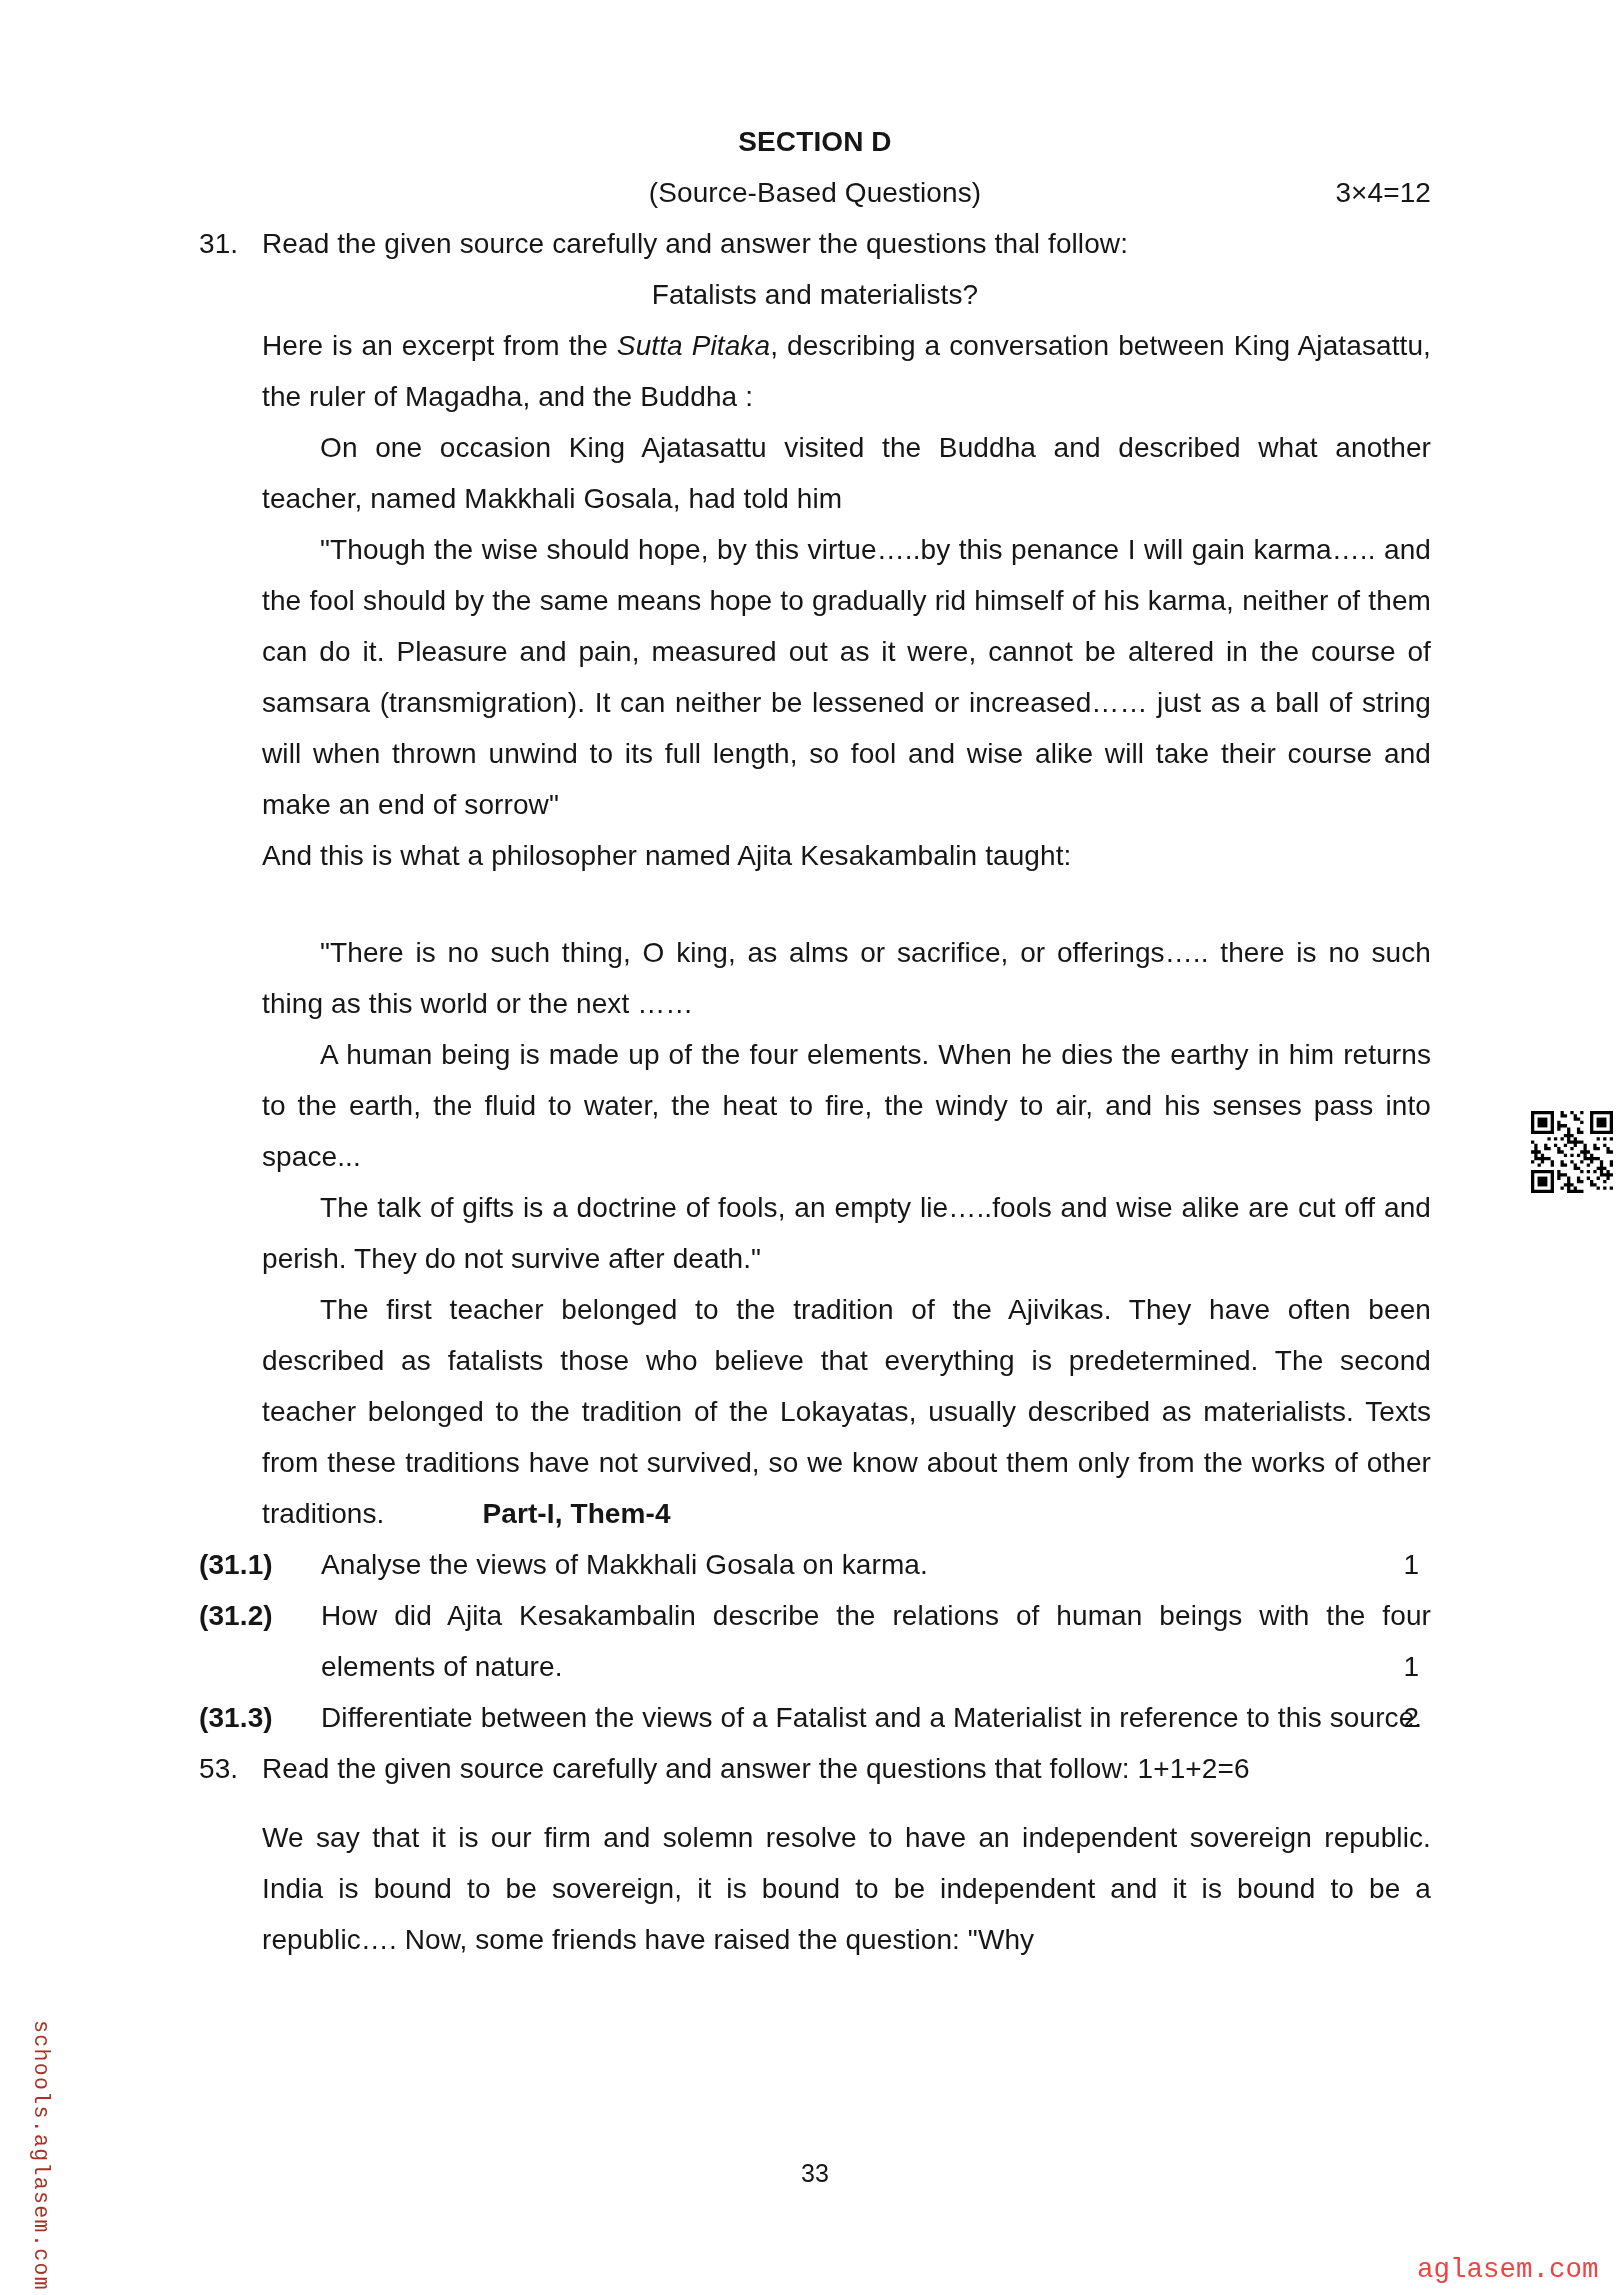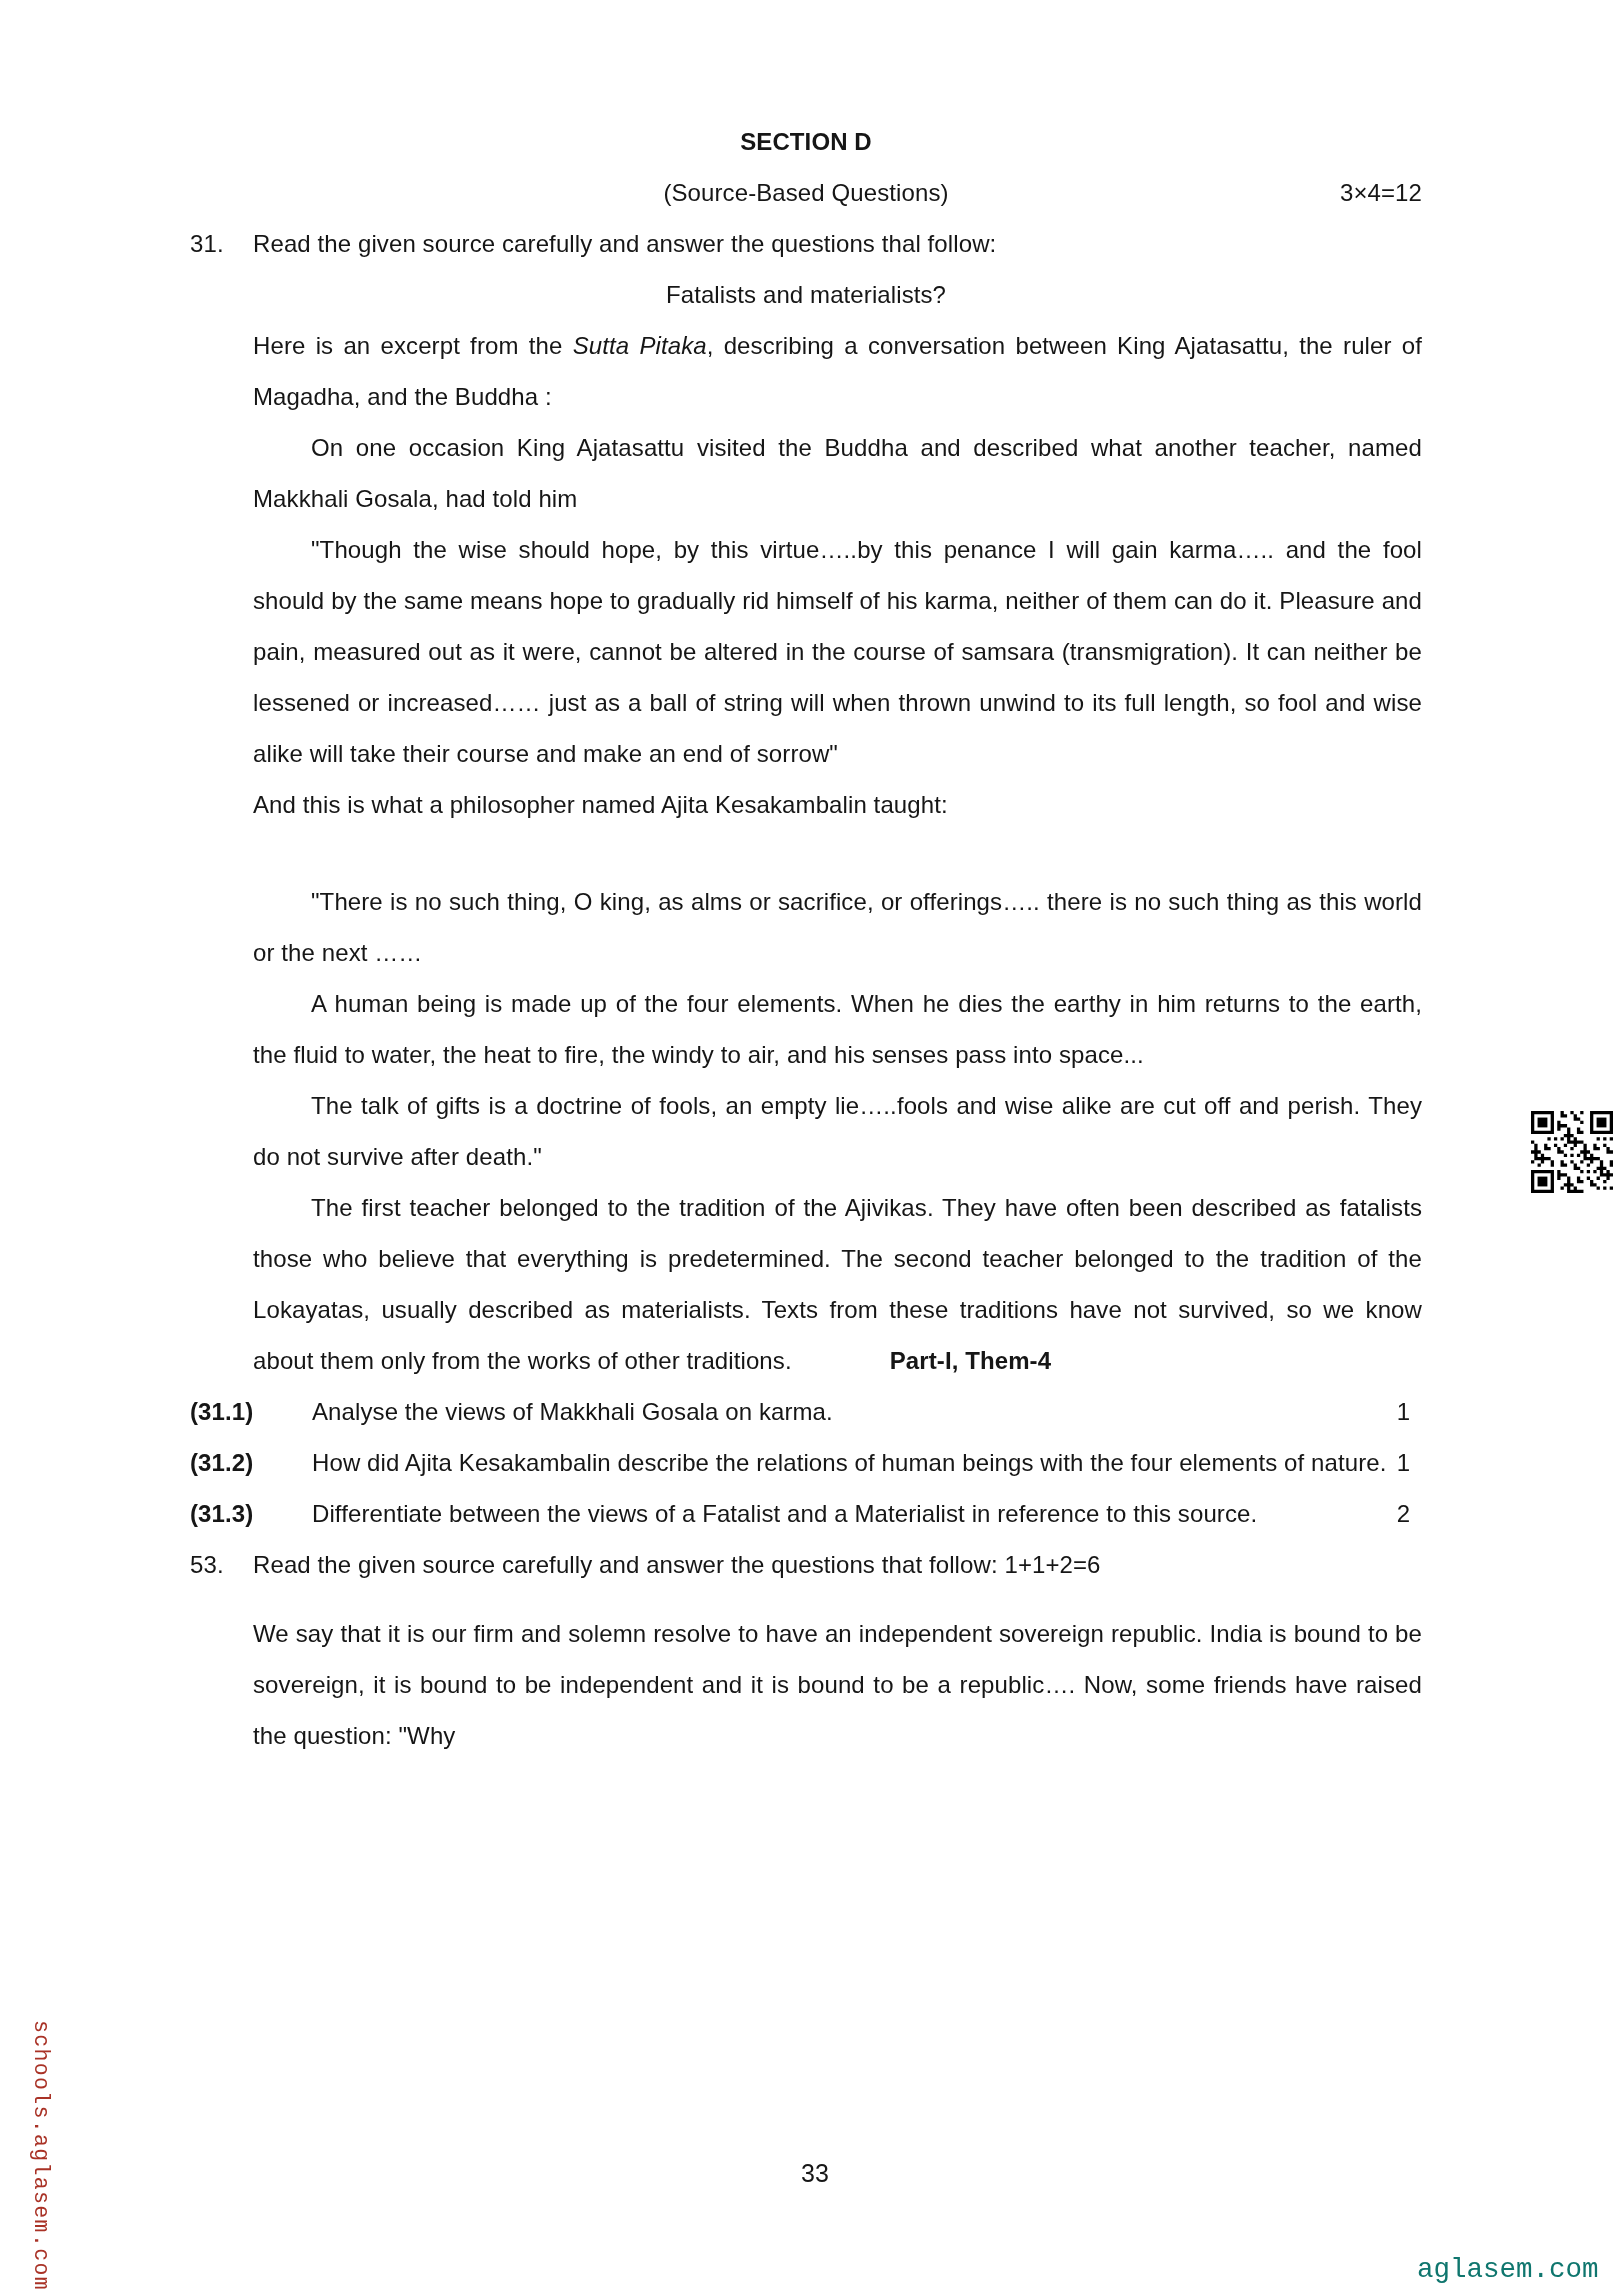--- a/index.html
+++ b/index.html
@@ -7,22 +7,22 @@
   body {
     background:#ffffff;
     font-family:"Liberation Sans", sans-serif;
     color:#161616;
     position:relative;
     overflow:hidden;
   }
   .page { position:absolute; inset:0; background:#ffffff; }
 
   .content {
-    position:absolute; left:190px; top:116px; width:1232px;
-    font-size:24px; line-height:51px; letter-spacing:0.1px;
+    position:absolute; left:199px; top:116px; width:1232px;
+    font-size:28px; line-height:51px; letter-spacing:0.1px;
   }
 
   .section-title { text-align:center; font-weight:700; }
   .subtitle-row { position:relative; text-align:center; }
   .section-subtitle { font-weight:400; }
   .section-marks { position:absolute; right:0; top:0; font-weight:400; }
 
   .q-row { display:flex; align-items:flex-start; }
   .q-num { flex:0 0 63px; }
   .q-body { flex:1; min-width:0; }
@@ -47,21 +47,21 @@
     text-align:center; font-size:25px; line-height:31px;margin-top:26px;
   }
 
   .wm-left {
     position:absolute; left:29px; bottom:3.9px;
     color:#a93226; font-family:"Liberation Mono", monospace;
     font-size:21.6px; writing-mode:vertical-rl; letter-spacing:1.3px;
   }
   .wm-bottom-right {
     position:absolute; right:23.6px; bottom:10.5px;
-    color:#0f766e; font-family:"Liberation Mono", monospace;
+    color:#ef4444; font-family:"Liberation Mono", monospace;
     font-size:27.5px;
   }
 
   .qr-box {
     position:absolute; right:9.2px; top:1111px;
     width:82px; height:82px; background:#fff;
   }
   .qr-box svg { width:100%; height:100%; display:block; }
 </style>
 </head>

